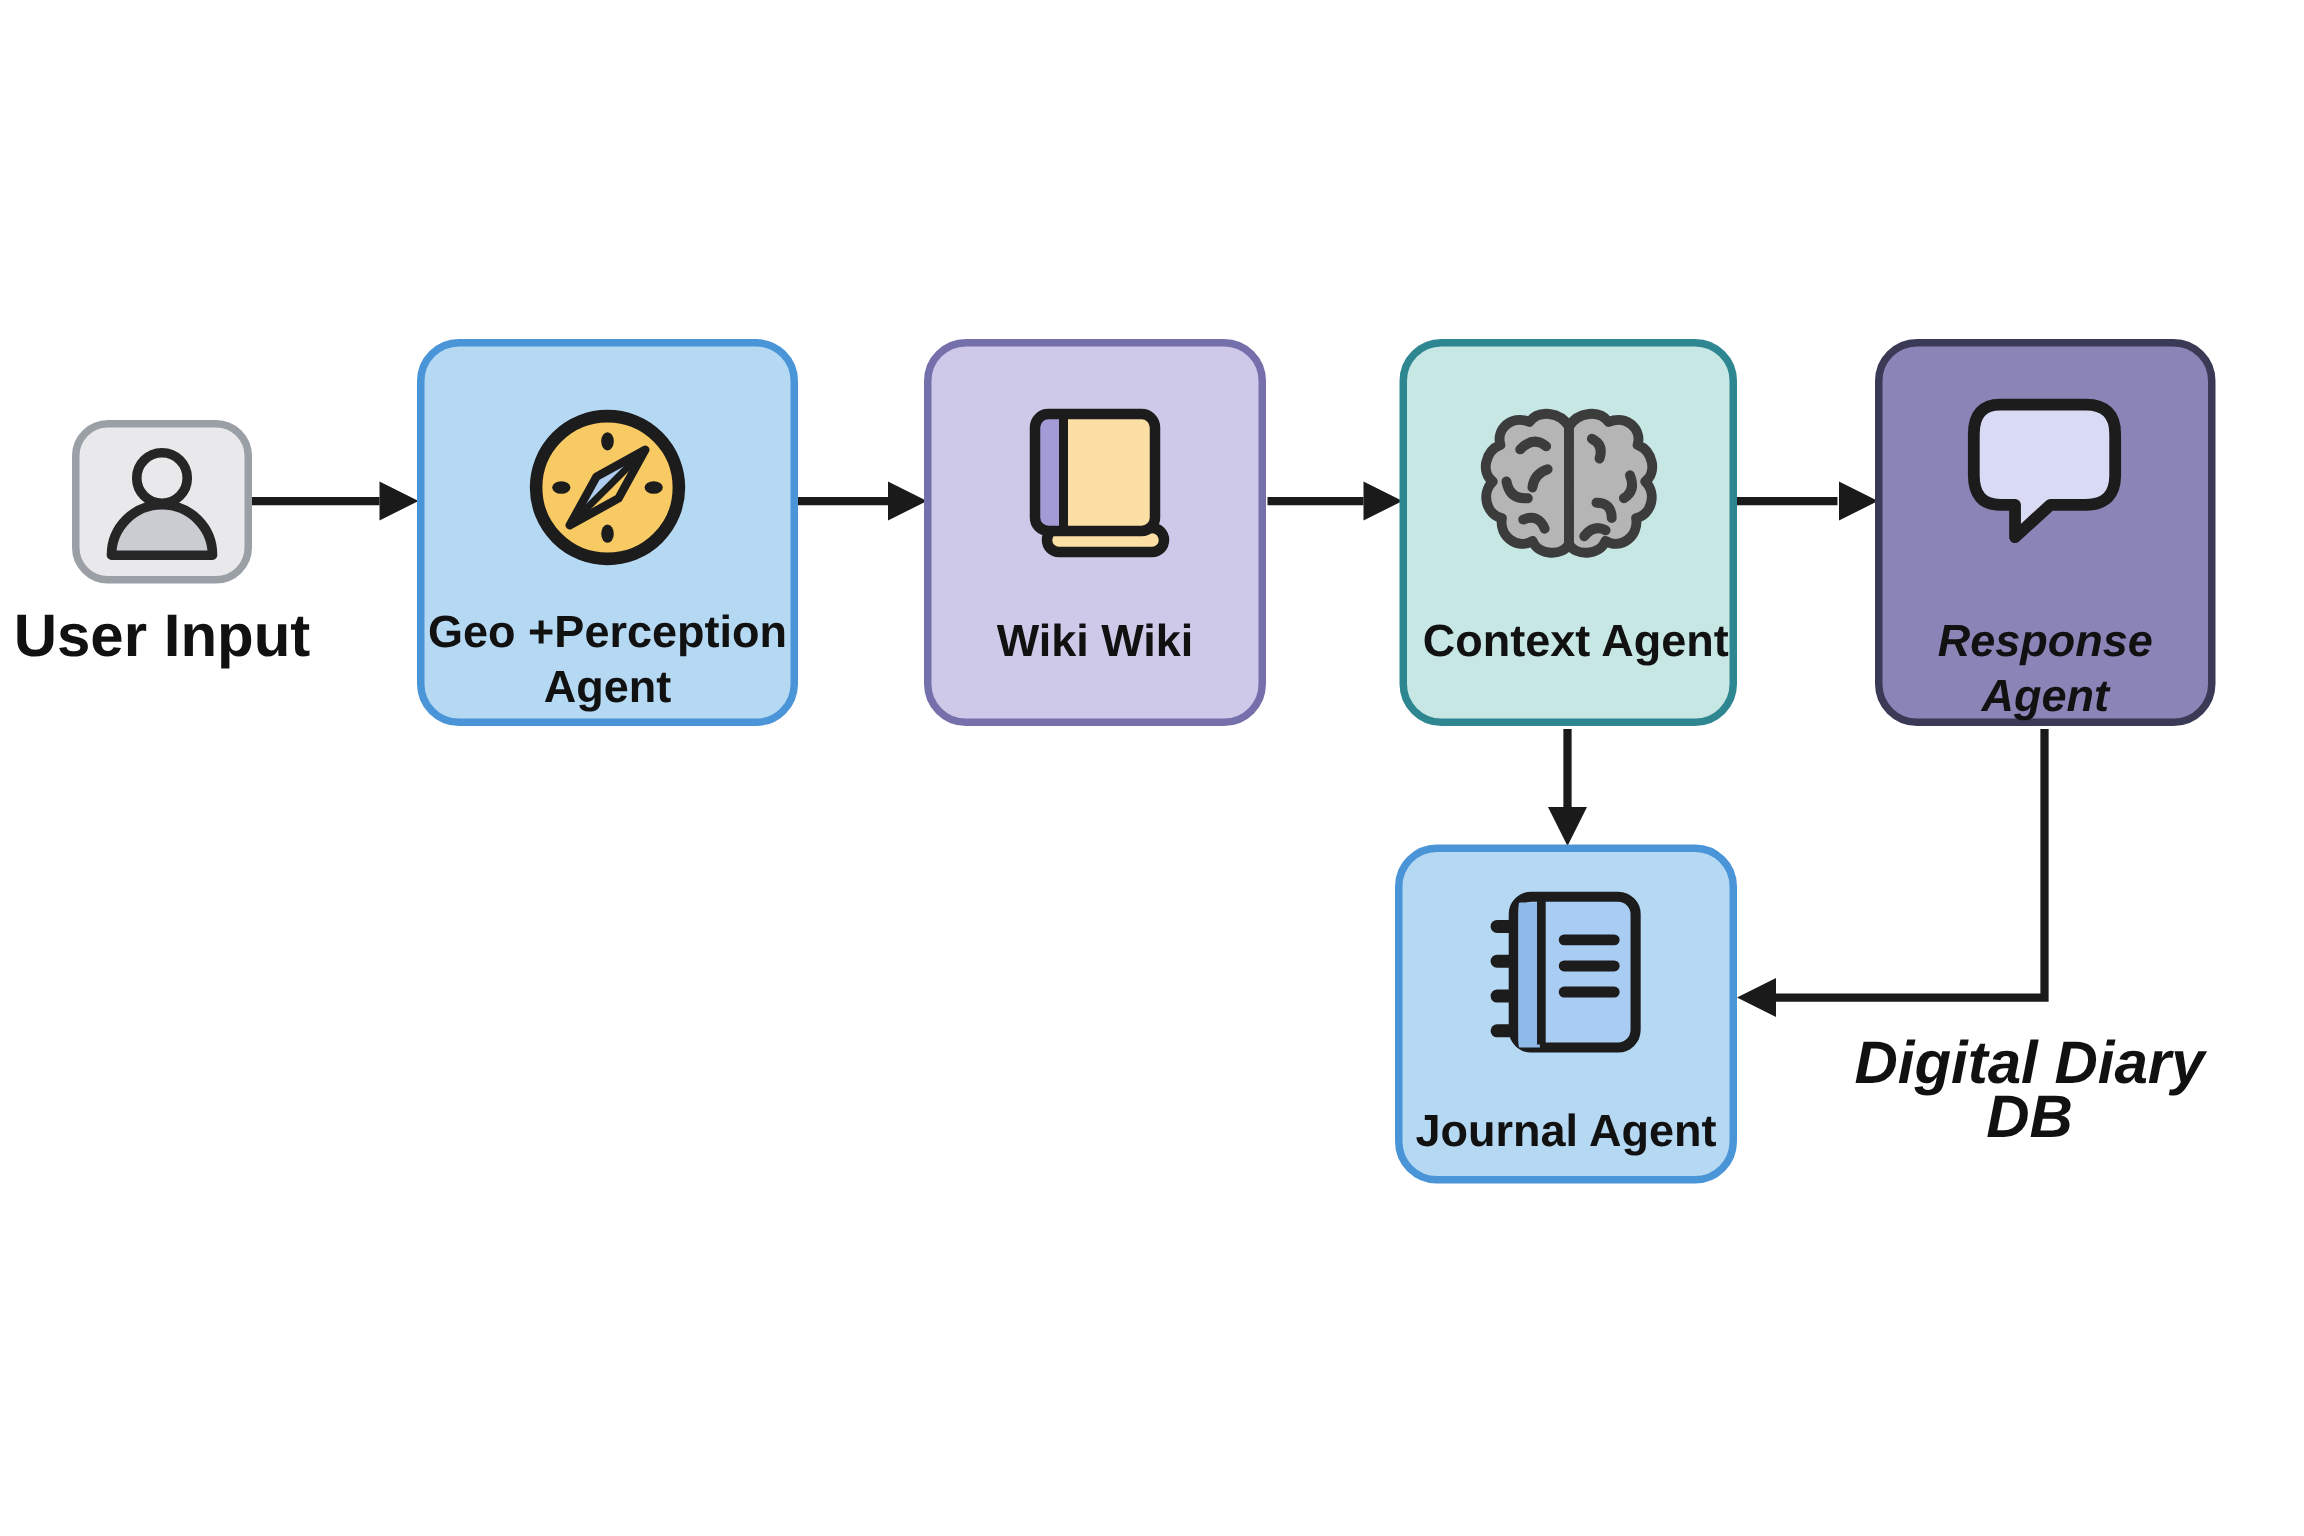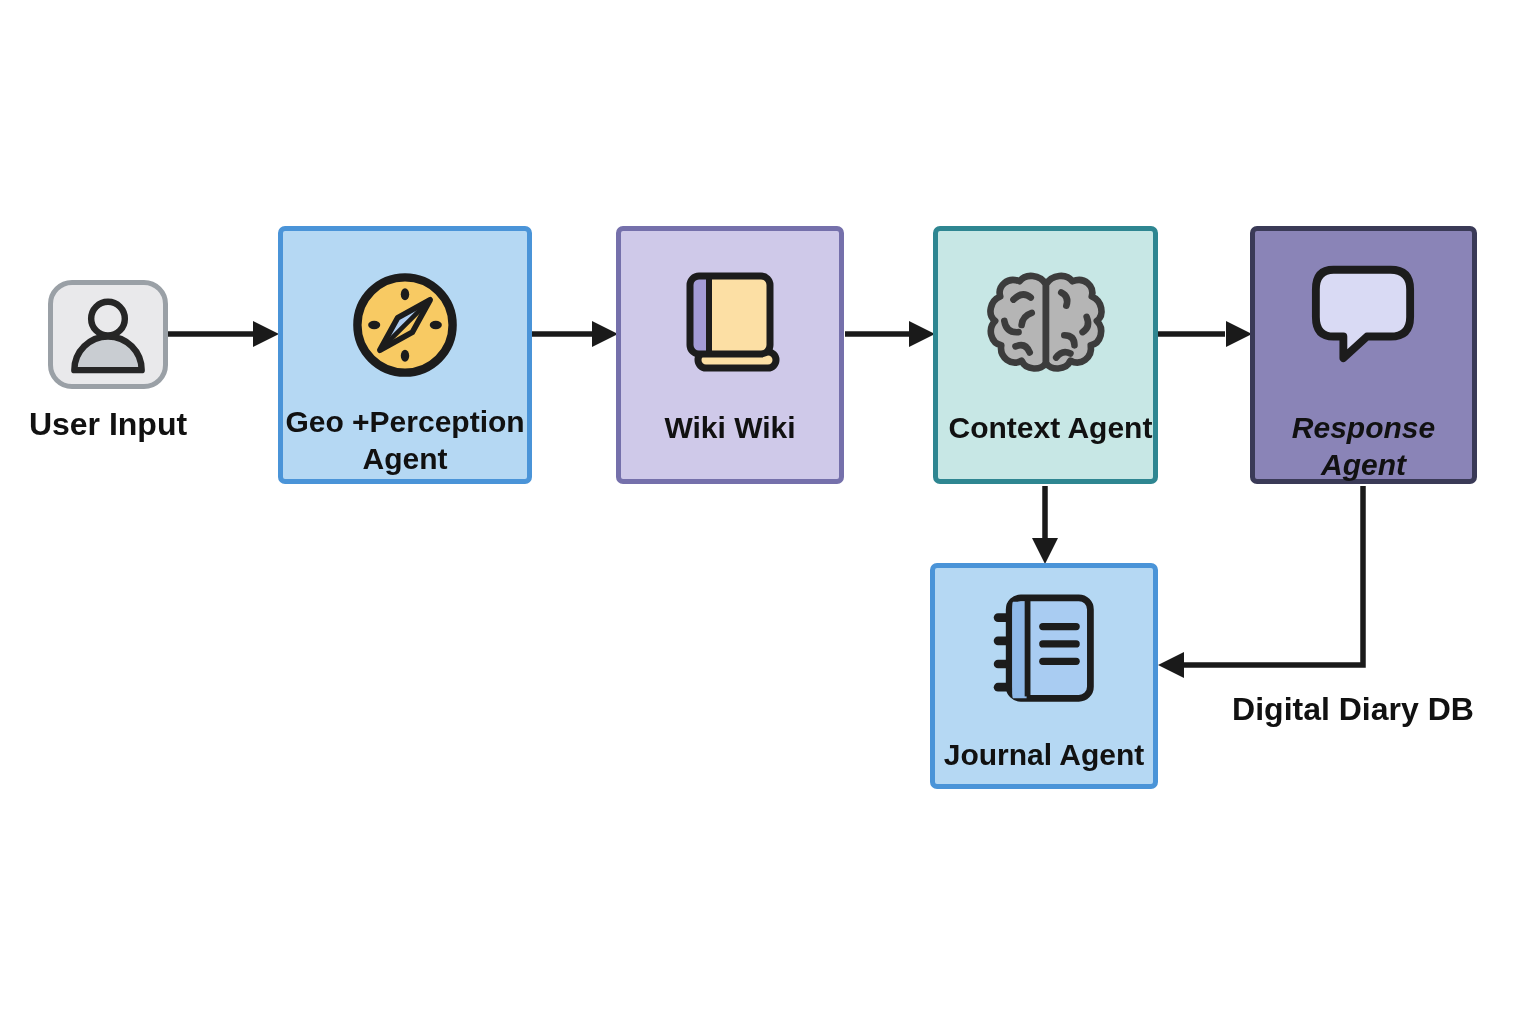--- a/index.html
+++ b/index.html
@@ -8,34 +8,34 @@
     width:1536px;height:1024px;
     background:var(--canvas_bg,#ffffff);
     font-family:"Liberation Sans",sans-serif;
     overflow:hidden;
   }
   .edges-svg{position:absolute;left:0;top:0;pointer-events:none;}
   .node{
     position:absolute;
     box-sizing:border-box;
     border:5px solid #000;
-    border-radius:7px;
+    border-radius:28px;
   }
   .node .icon{position:absolute;}
   .node-label{
     position:absolute;left:0;right:0;
     text-align:center;
     font-size:30px;line-height:37px;font-weight:600;
     color:var(--text,#111);
     white-space:pre-line;
     letter-spacing:0px;
   }
   .free-label{
     position:absolute;text-align:center;
-    font-size:32px;line-height:36px;font-weight:600;
+    font-size:40px;line-height:36px;font-weight:600;
     color:var(--text,#111);
   }
   
   #node-user{
     left:48px;top:280px;width:120px;height:109px;
     background:var(--user_fill,#e9e9eb);
     border:5px solid var(--user_border,#9aa0a6);
     border-radius:24px;
   }
   #label-user{left:0px;top:406px;width:216px;}
@@ -56,21 +56,21 @@
   #node-context .node-label{top:178px;padding-left:10px;}
   #node-response .node-label{top:178px;}
   #node-journal .node-label{top:168px;}
 
   #icon-compass{left:66px;top:38px;}
   #icon-book{left:57px;top:39px;}
   #icon-brain{left:47px;top:36px;}
   #icon-bubble{left:49px;top:27px;}
   #icon-notebook{left:51px;top:24px;}
 
-  #label-diary{left:1202px;top:691px;width:302px;}
+  #label-diary{left:1202px;top:691px;width:302px;font-style:italic;}
 </style>
 </head>
 <body>
 
 <div id="canvas">
 
   <svg class="edges-svg" width="1536" height="1024" viewBox="0 0 1536 1024">
     <g stroke="var(--arrow,#1a1a1a)" stroke-width="5.5" fill="none">
       <path d="M168 334 H253"></path>
       <path d="M532 334 H592"></path>

